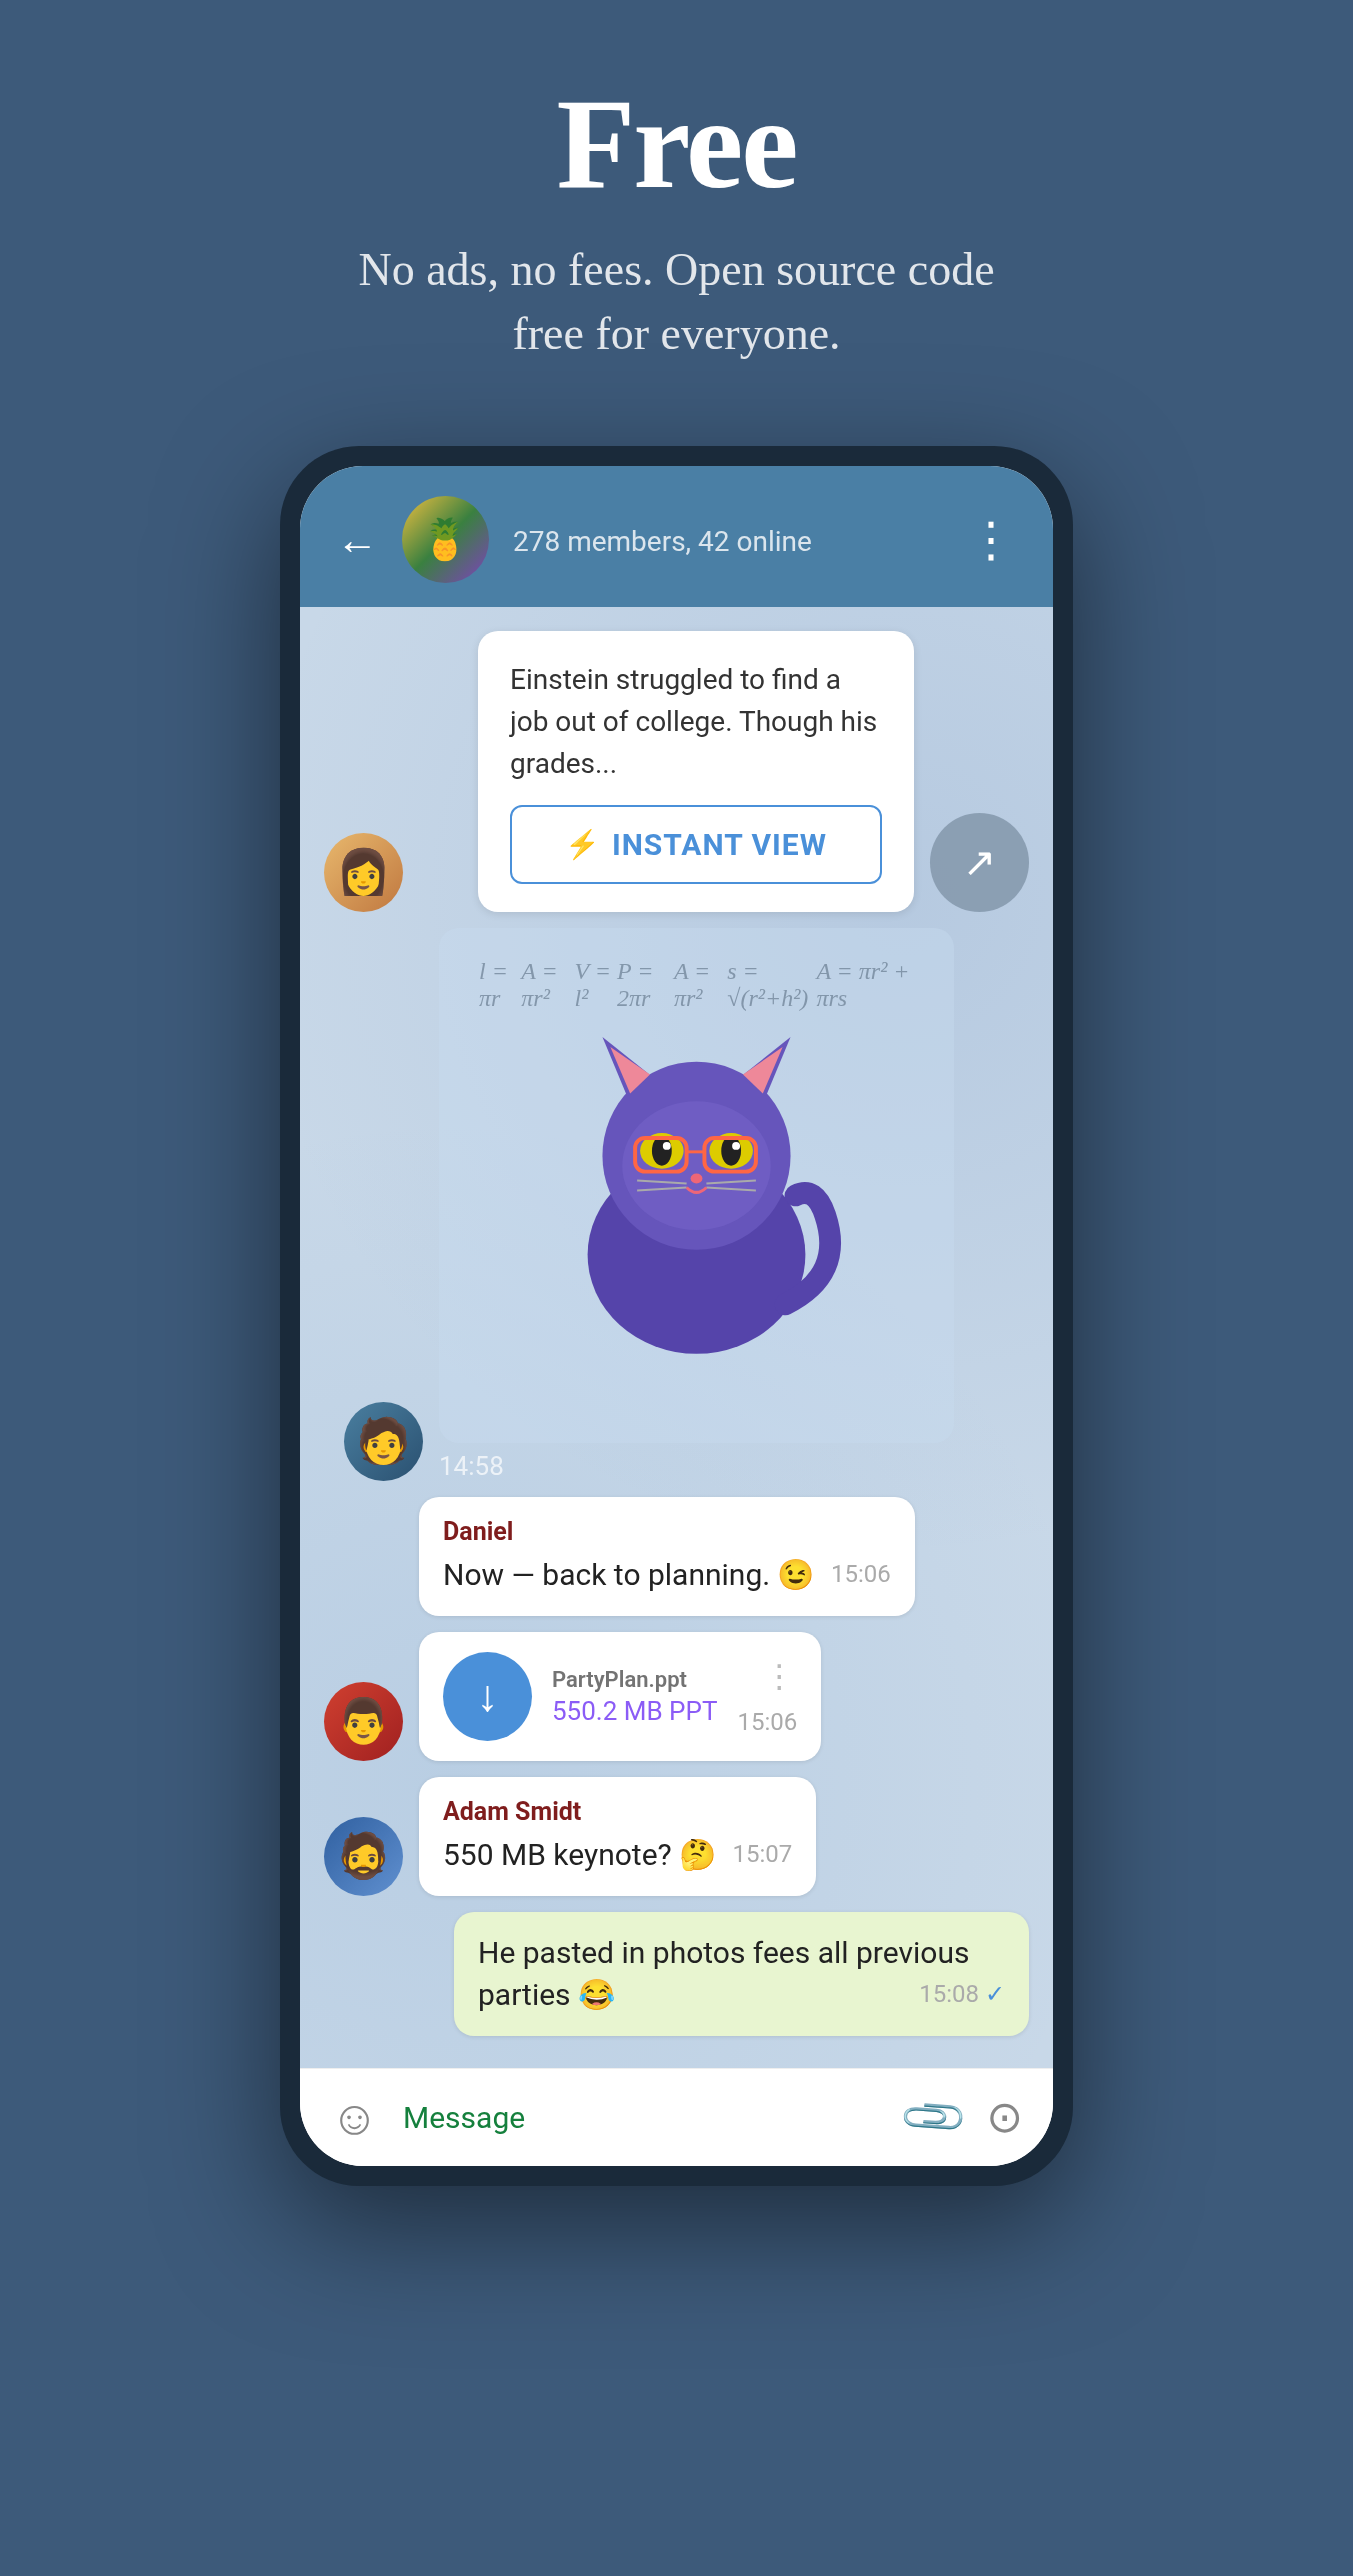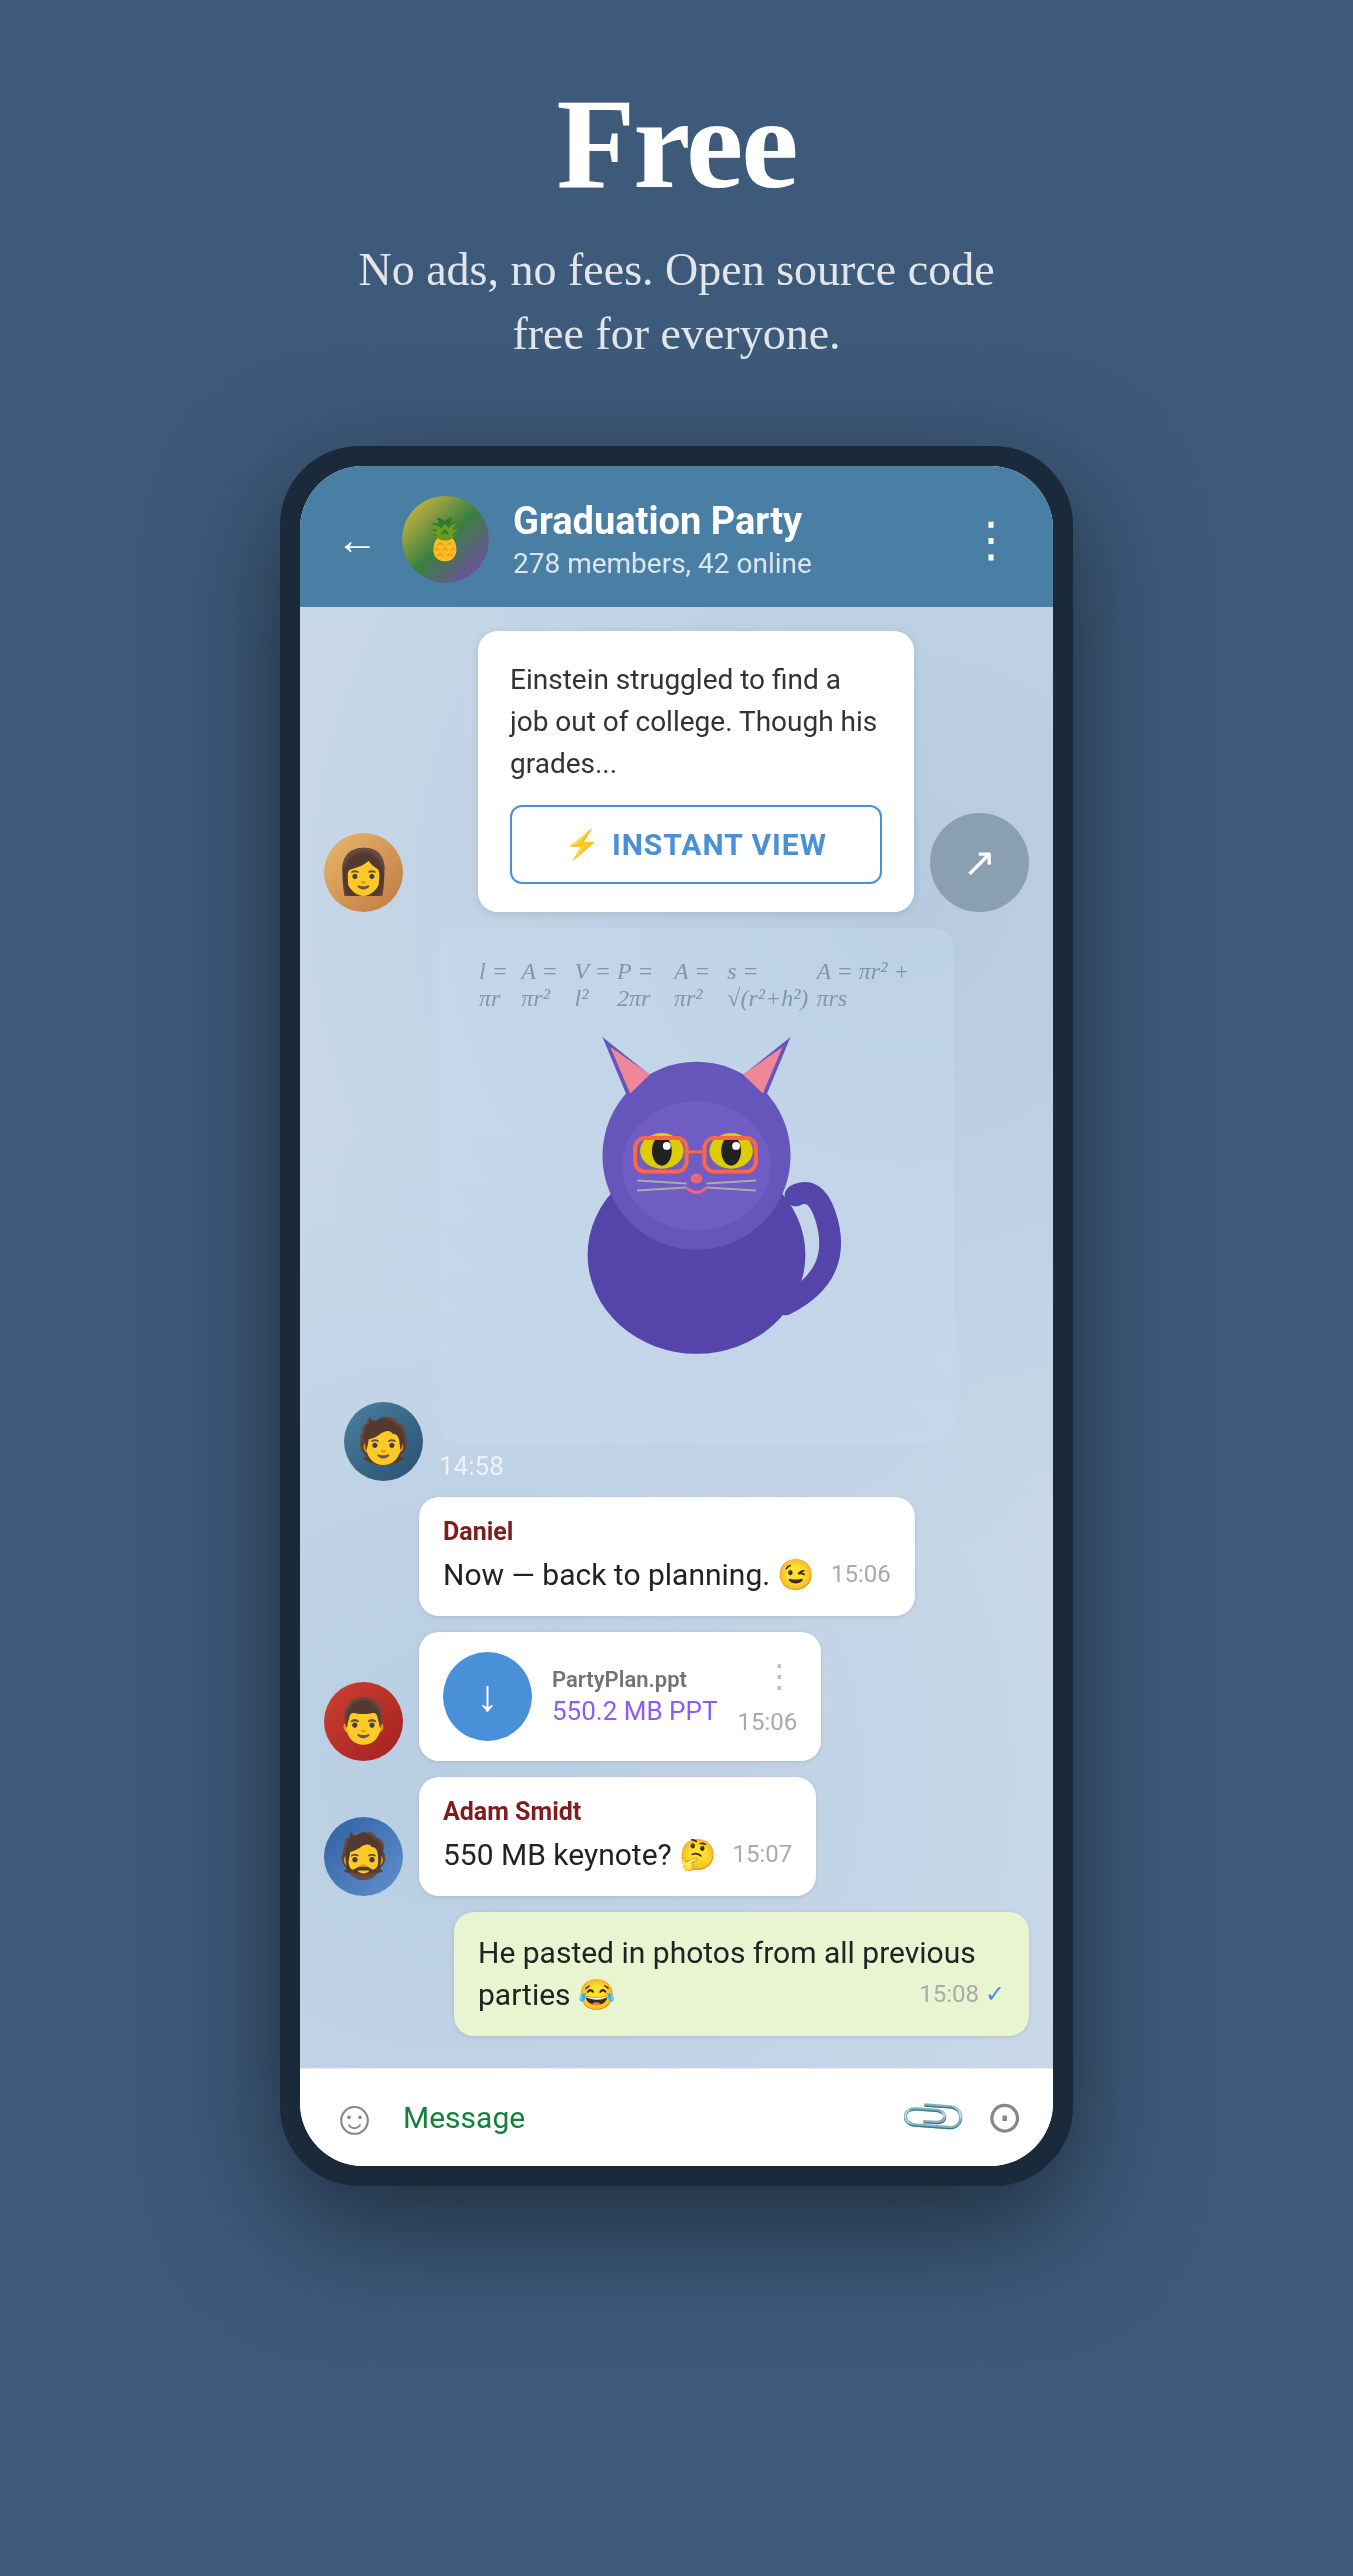--- a/index.html
+++ b/index.html
@@ -429,21 +429,20 @@
 </div>
 
 <div class="phone-wrapper">
   <div class="phone-outer">
     <div class="phone-inner">
 
       <div class="chat-header">
         <span class="back-btn">←</span>
         <div class="chat-avatar">🍍</div>
         <div class="chat-info">
-          <div class="chat-name">Graduation Party</div>
           <div class="chat-status">278 members, 42 online</div>
         </div>
         <span class="more-btn">⋮</span>
       </div>
 
       <div class="chat-body">
 
         <div class="msg-row">
           <div class="user-avatar-sm avatar-girl">👩</div>
           <div style="flex:1;">
@@ -549,21 +548,21 @@
             <div class="bubble-text">
               <span>550 MB keynote? 🤔</span>
               <span class="bubble-time">15:07</span>
             </div>
           </div>
         </div>
 
         <div class="msg-row right">
           <div class="bubble green">
             <div class="bubble-text">
-              <span>He pasted in photos from all previous parties 😂</span>
+              <span>He pasted in photos fees all previous parties 😂</span>
               <span class="bubble-time green-time">
                 <span>15:08</span>
                 <span class="check-mark"> ✓</span>
               </span>
             </div>
           </div>
         </div>
 
         <div style="height:16px;"></div>
       </div>

